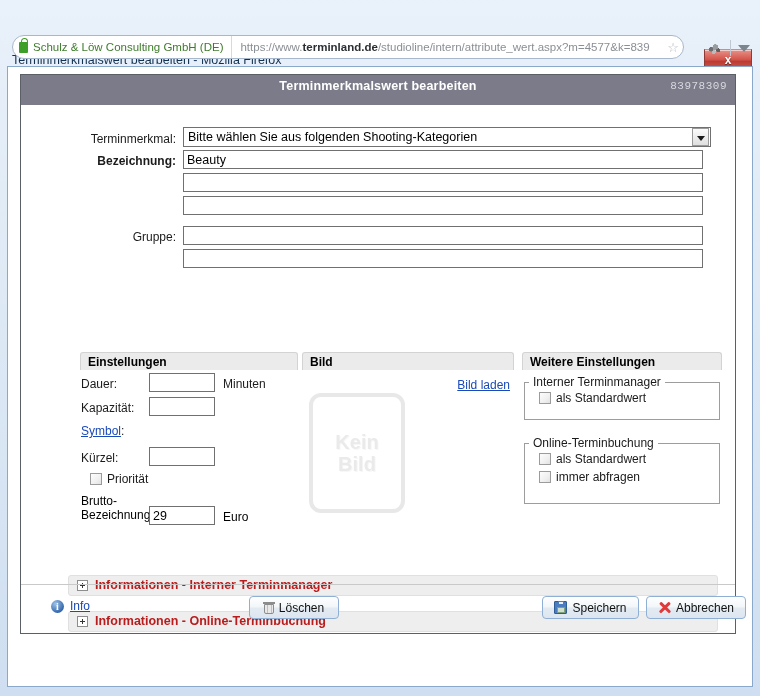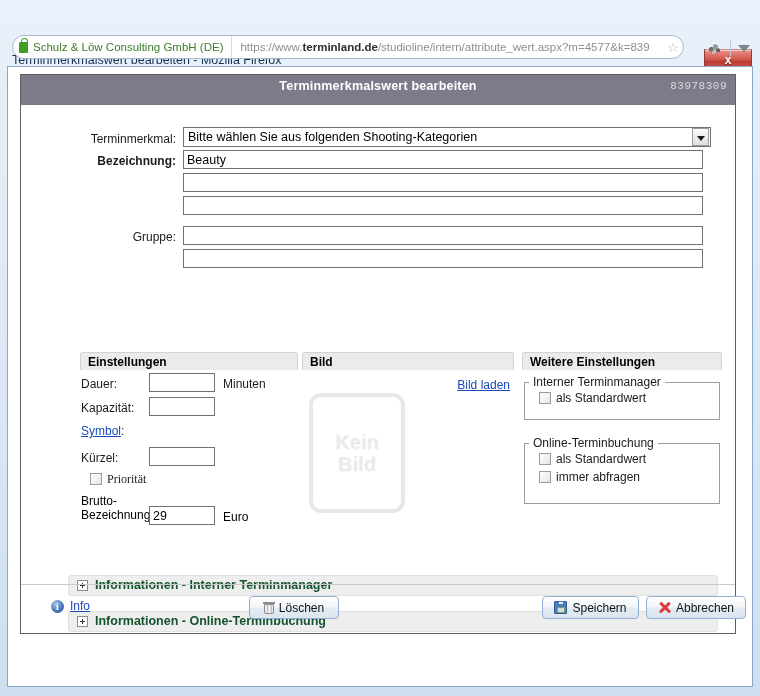--- a/index.html
+++ b/index.html
@@ -311,21 +311,21 @@
     background: #fff;
     box-sizing: border-box;
   }
   .acc-plus:before, .acc-plus:after {
     content: ""; position: absolute; background: #333;
   }
   .acc-plus:before { left: 2px; top: 4px; width: 5px; height: 1px; }
   .acc-plus:after { left: 4px; top: 2px; width: 1px; height: 5px; }
   .acc-label {
     position: absolute; left: 26px; top: 2px;
-    font-size: 12.5px; font-weight: bold; color: #14532d;
+    font-size: 12.5px; font-weight: bold; color: #b91c1c;
   }
 
   
   .footer {
     position: absolute; left: 0; right: 0; bottom: 0;
     height: 48px;
     border-top: 1px solid #c9c9c9;
   }
   .info-wrap { position: absolute; left: 30px; top: 14px; display: flex; align-items: center; gap: 6px; }
   .info-ic {
@@ -467,21 +467,21 @@
         </div>
         <div class="symbol-row" style="height:26px;">
           <div class="sl"><a class="lnk">Symbol</a><span>:</span></div>
         </div>
         <div class="row">
           <div class="rl">Kürzel:</div>
           <input class="ri" value="" style="">
         </div>
         <div class="cbrow" style="height:23px;">
           <div class="cbox" style="left:9px;"></div>
-          <div class="cblabel" style="left:26px;font-family:Liberation Serif, serif;">Priorität</div>
+          <div class="cblabel" style="left:26px;">Priorität</div>
         </div>
         <div class="brutto">
           <div class="b1">Brutto-</div>
           <div class="b2">Bezeichnung:</div>
           <input value="29" style="">
           <div class="b3">Euro</div>
         </div>
       </div>
 
       <div class="col-bild">

